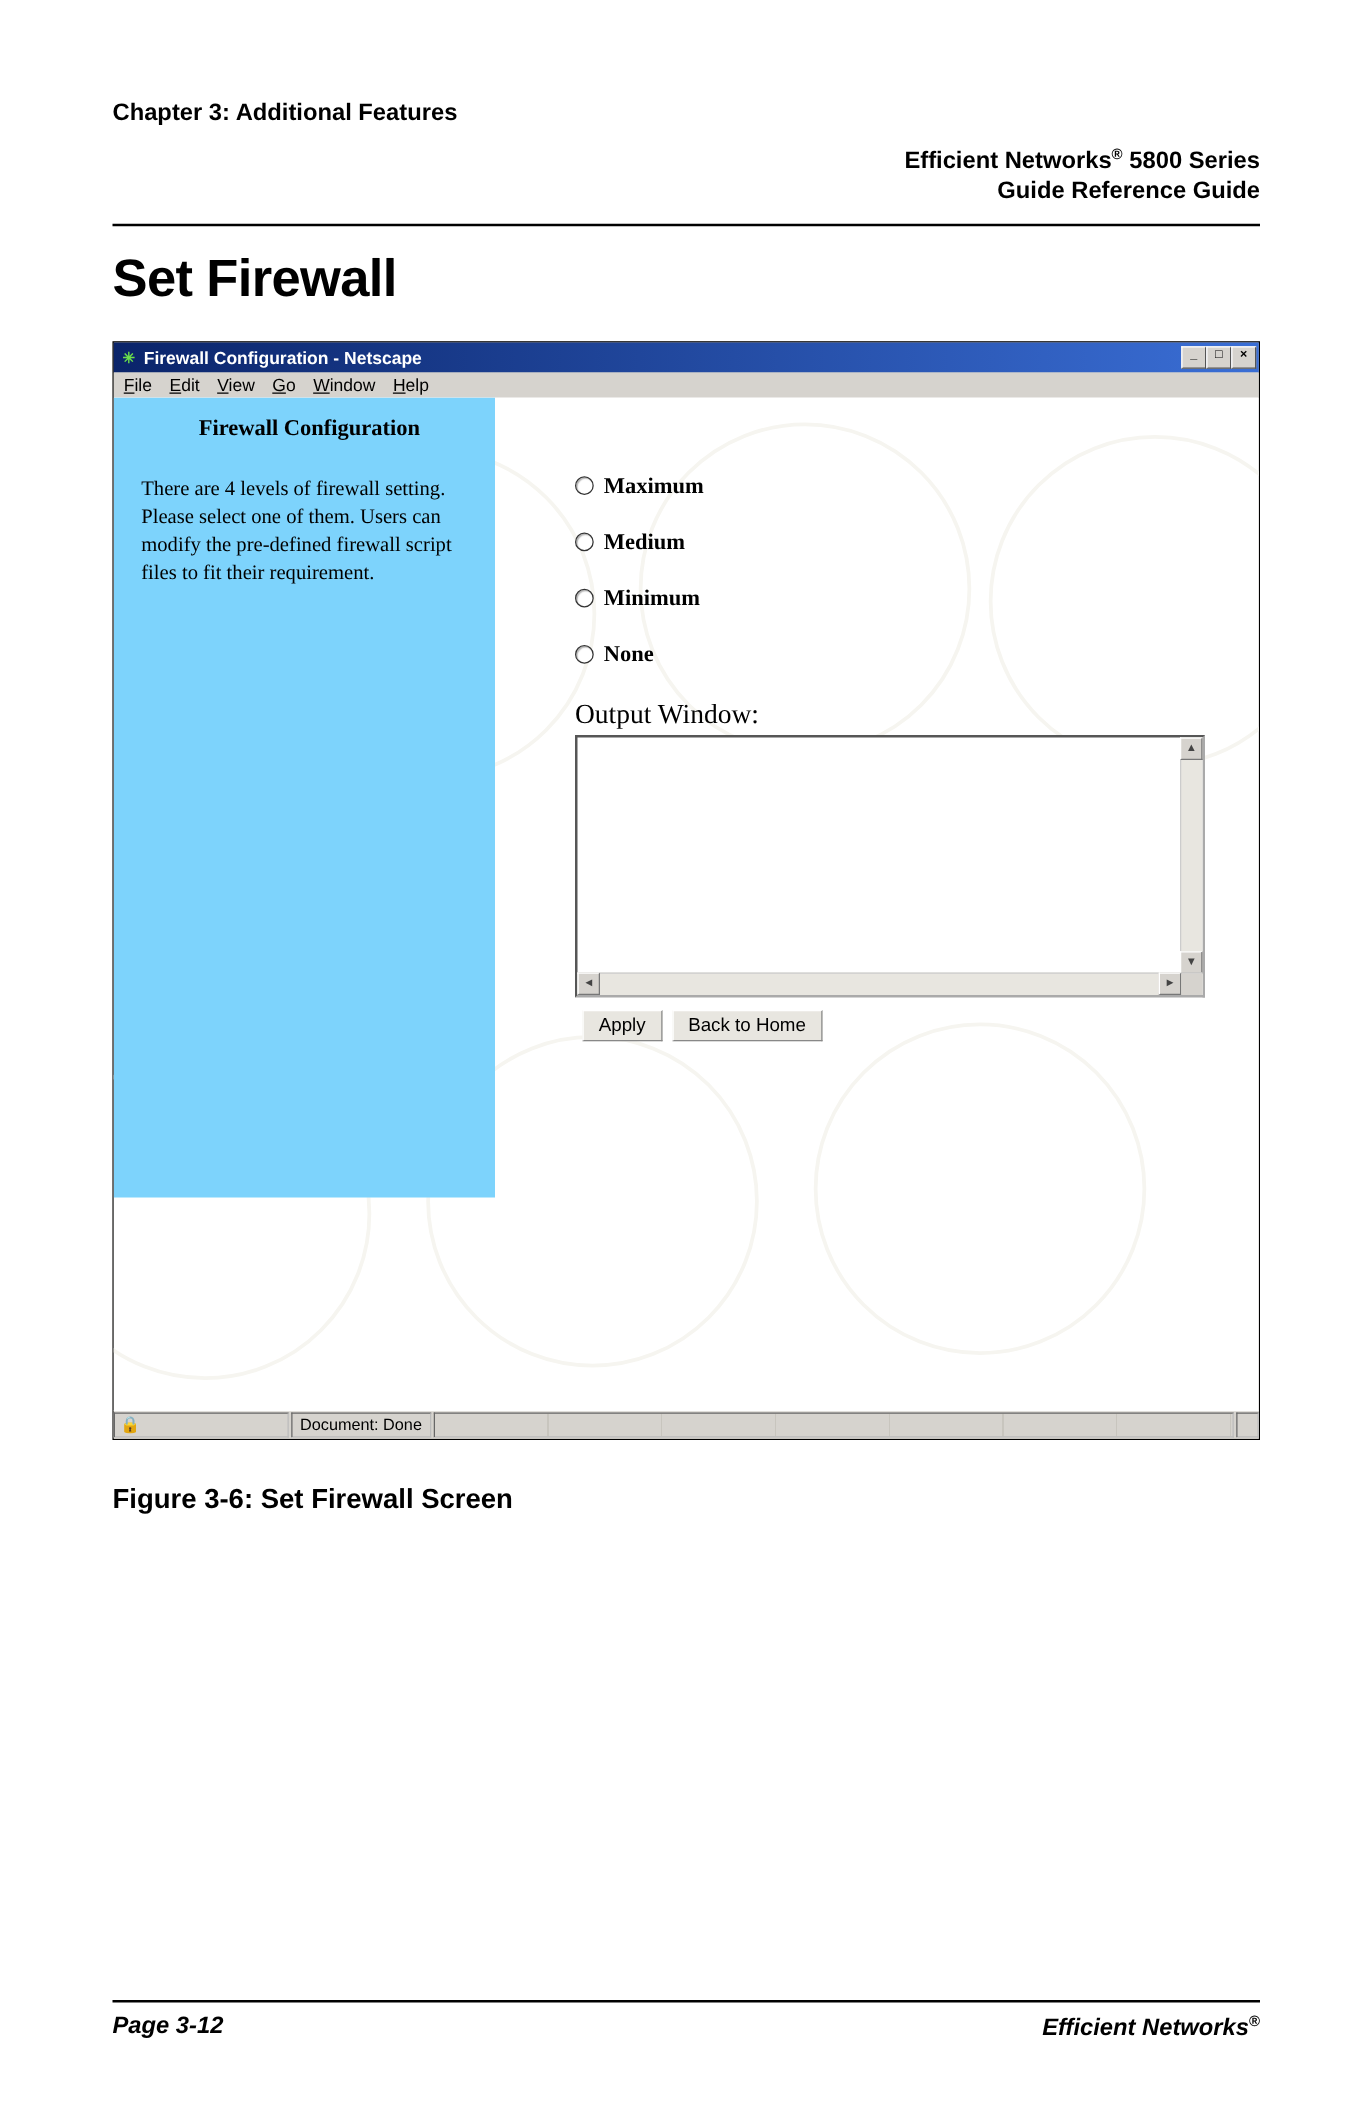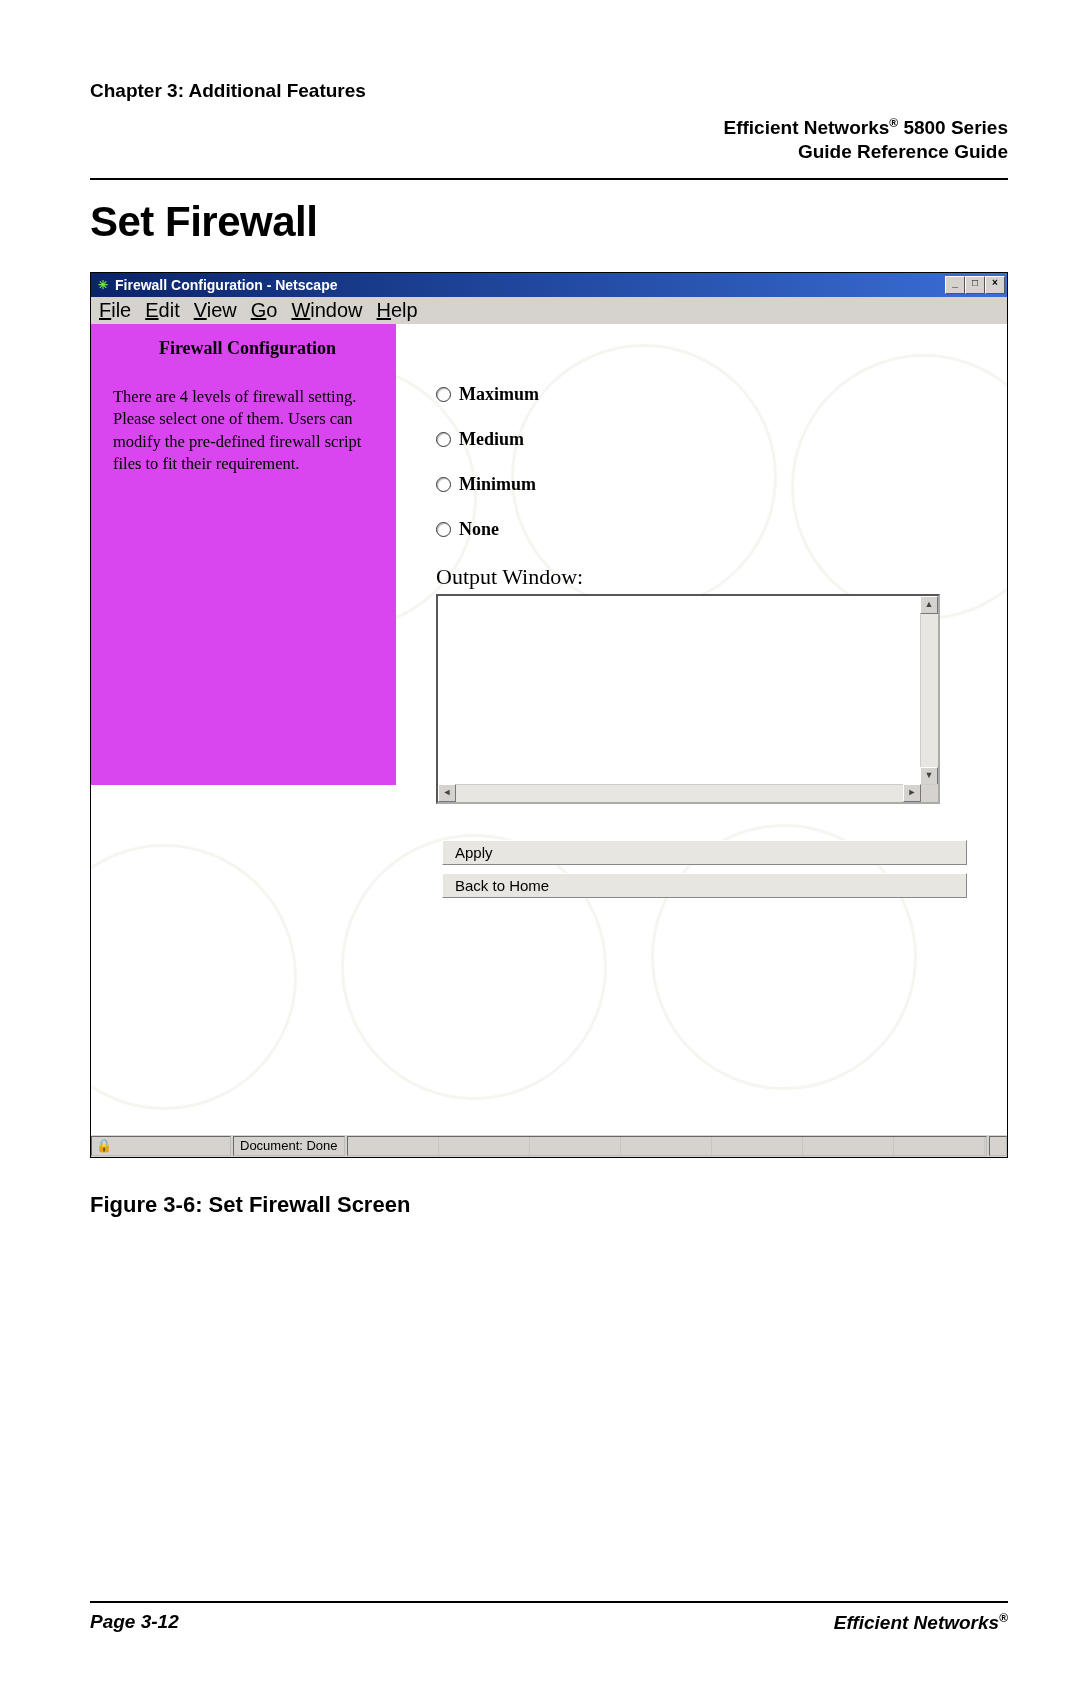--- a/index.html
+++ b/index.html
@@ -91,21 +91,21 @@
     font-size: 10px;
     line-height: 12px;
     text-align: center;
     color: #000;
     font-family: Arial;
     font-weight: bold;
   }
   .menubar {
     display: flex;
     gap: 14px;
-    font-size: 20px;
+    font-size: 14px;
     padding: 2px 8px;
     background: #d6d3ce;
   }
   .menubar span u { text-decoration: underline; }
 
   .content-area {
     background: #fff;
     height: 810px;
     display: flex;
     position: relative;
@@ -123,39 +123,39 @@
   }
   .o1 { width: 260px; height: 260px; left: 120px; top: 40px; }
   .o2 { width: 260px; height: 260px; left: 420px; top: 20px; }
   .o3 { width: 260px; height: 260px; left: 700px; top: 30px; }
   .o4 { width: 260px; height: 260px; left: -60px; top: 520px; }
   .o5 { width: 260px; height: 260px; left: 250px; top: 510px; }
   .o6 { width: 260px; height: 260px; left: 560px; top: 500px; }
 
   .sidebar {
     width: 305px;
-    background: #d946ef;
+    background: #7dd3fc;
     padding: 12px 14px 0 22px;
     box-sizing: border-box;
     font-family: Georgia, 'Times New Roman', serif;
     font-size: 16.5px;
     line-height: 1.35;
     position: relative;
     z-index: 2;
-    height: 461px;
+    height: 640px;
   }
   .sidebar-title {
     font-weight: bold;
     text-align: center;
     margin-bottom: 26px;
     font-size: 18px;
   }
   .main-panel {
     flex: 1;
-    padding: 60px 40px 0 40px;
+    padding: 60px 40px 0 64px;
     font-family: Georgia, 'Times New Roman', serif;
     font-size: 18px;
     position: relative;
     z-index: 2;
   }
   .radio-row {
     display: flex;
     align-items: center;
     gap: 8px;
     margin-bottom: 24px;
@@ -198,25 +198,24 @@
   .arrow-down { bottom:17px; right:0; }
   .scrollbar-h {
     position: absolute; left:0; right:0; bottom:0; height:17px;
     background:#e8e6e0; border-top:1px solid #ccc;
   }
   .arrow-left { left:0; bottom:0; }
   .arrow-right{ right:17px; bottom:0; }
   .corner { position:absolute; right:0; bottom:0; width:17px; height:17px; background:#d6d3ce; }
 
   .button-row {
-    margin-top: 36px;
+    margin-top: 10px;
     display: flex;
     gap: 8px;
     padding-left: 6px;
-    flex-direction: column;
   }
   .ui-btn {
     background: #e8e6e0;
     border: 1px solid #888;
     border-top-color: #fff;
     border-left-color: #fff;
     padding: 3px 12px;
     font-size: 15px;
     font-family: Arial, sans-serif;
   }

